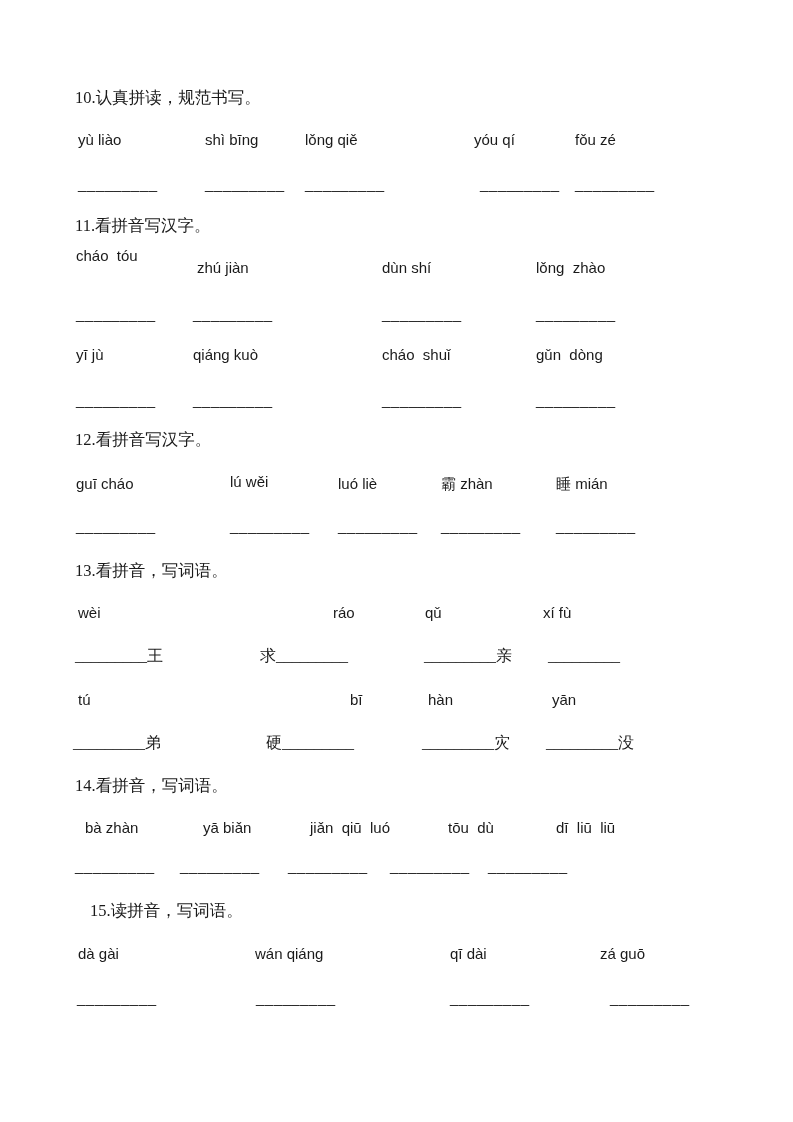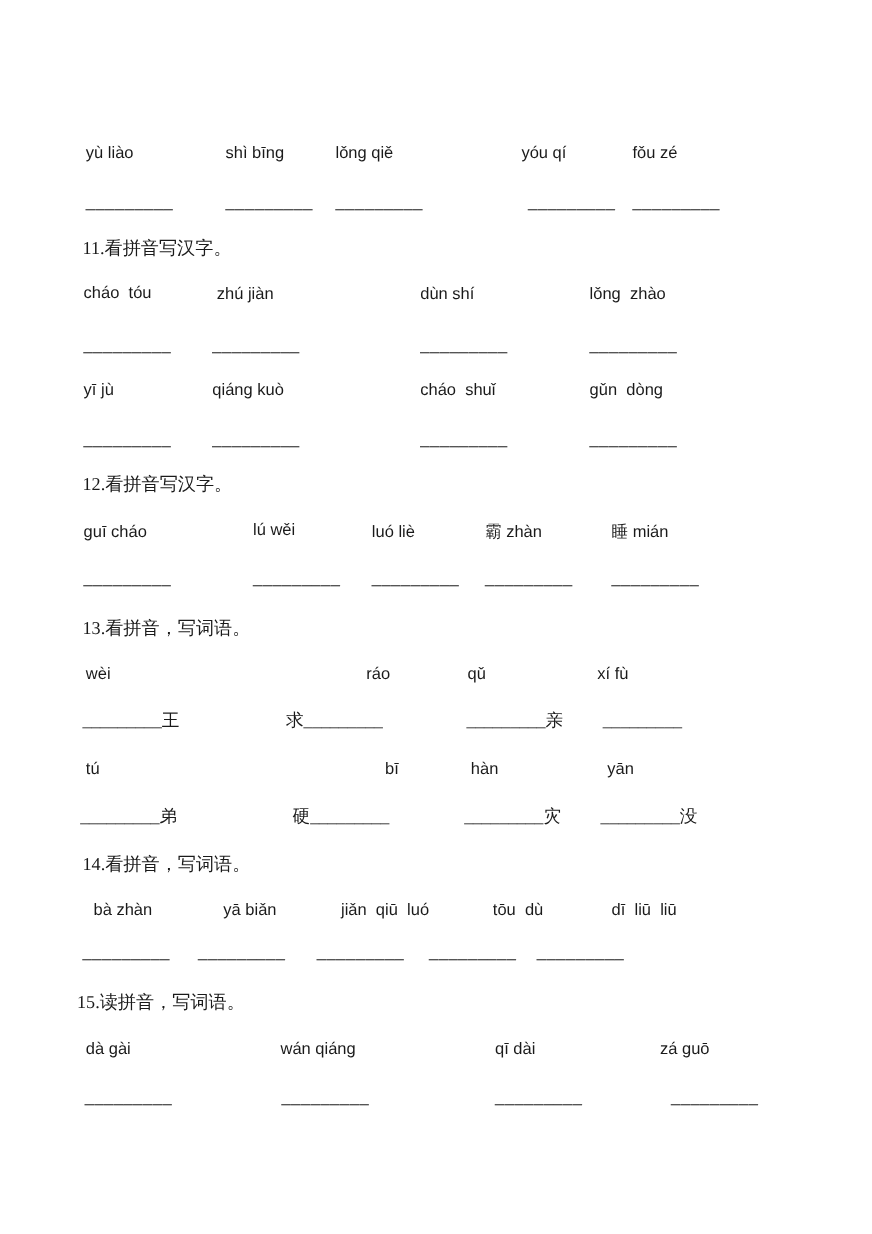--- a/index.html
+++ b/index.html
@@ -43,33 +43,34 @@
     line-height: 20px;
     white-space: pre;
     color: #1a1a1a;
   }
 </style>
 </head>
 <body>
 
 <div class="page">
 
+  <div class="t" style="left:75px; top:88px">10.认真拼读，规范书写。</div>
   <span class="py" style="left:78px;  top:130px">yù liào</span>
   <span class="py" style="left:205px; top:130px">shì bīng</span>
   <span class="py" style="left:305px; top:130px">lǒng qiě</span>
   <span class="py" style="left:474px; top:130px">yóu qí</span>
   <span class="py" style="left:575px; top:130px">fǒu zé</span>
   <span class="bl" style="left:78px;  top:174px">_________</span>
   <span class="bl" style="left:205px; top:174px">_________</span>
   <span class="bl" style="left:305px; top:174px">_________</span>
   <span class="bl" style="left:480px; top:174px">_________</span>
   <span class="bl" style="left:575px; top:174px">_________</span>
 
   <div class="t" style="left:75px; top:216px">11.看拼音写汉字。</div>
-  <span class="py" style="left:76px;  top:257px">cháo  tóu</span>
+  <span class="py" style="left:76px;  top:246px">cháo  tóu</span>
   <span class="py" style="left:197px; top:258px">zhú jiàn</span>
   <span class="py" style="left:382px; top:258px">dùn shí</span>
   <span class="py" style="left:536px; top:258px">lǒng  zhào</span>
   <span class="bl" style="left:76px;  top:304px">_________</span>
   <span class="bl" style="left:193px; top:304px">_________</span>
   <span class="bl" style="left:382px; top:304px">_________</span>
   <span class="bl" style="left:536px; top:304px">_________</span>
   <span class="py" style="left:76px;  top:345px">yī jù</span>
   <span class="py" style="left:193px; top:345px">qiáng kuò</span>
   <span class="py" style="left:382px; top:345px">cháo  shuǐ</span>
@@ -114,21 +115,21 @@
   <span class="py" style="left:203px; top:818px">yā biǎn</span>
   <span class="py" style="left:310px; top:818px">jiǎn  qiū  luó</span>
   <span class="py" style="left:448px; top:818px">tōu  dù</span>
   <span class="py" style="left:556px; top:818px">dī  liū  liū</span>
   <span class="bl" style="left:75px;  top:856px">_________</span>
   <span class="bl" style="left:180px; top:856px">_________</span>
   <span class="bl" style="left:288px; top:856px">_________</span>
   <span class="bl" style="left:390px; top:856px">_________</span>
   <span class="bl" style="left:488px; top:856px">_________</span>
 
-  <div class="t" style="left:70px; top:901px">15.读拼音，写词语。</div>
+  <div class="t" style="left:90px; top:901px">15.读拼音，写词语。</div>
   <span class="py" style="left:78px;  top:944px">dà gài</span>
   <span class="py" style="left:255px; top:944px">wán qiáng</span>
   <span class="py" style="left:450px; top:944px">qī dài</span>
   <span class="py" style="left:600px; top:944px">zá guō</span>
   <span class="bl" style="left:77px;  top:988px">_________</span>
   <span class="bl" style="left:256px; top:988px">_________</span>
   <span class="bl" style="left:450px; top:988px">_________</span>
   <span class="bl" style="left:610px; top:988px">_________</span>
 
 </div>

